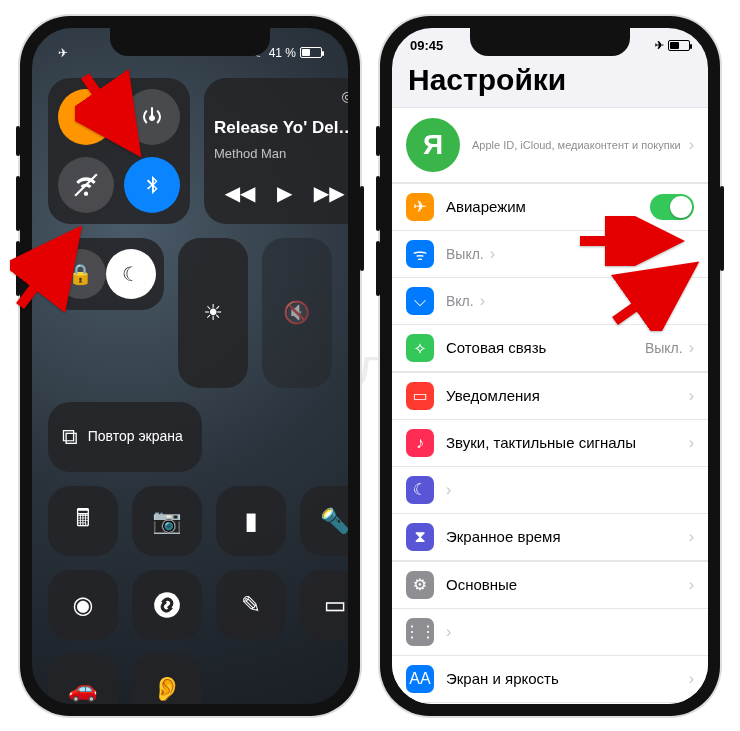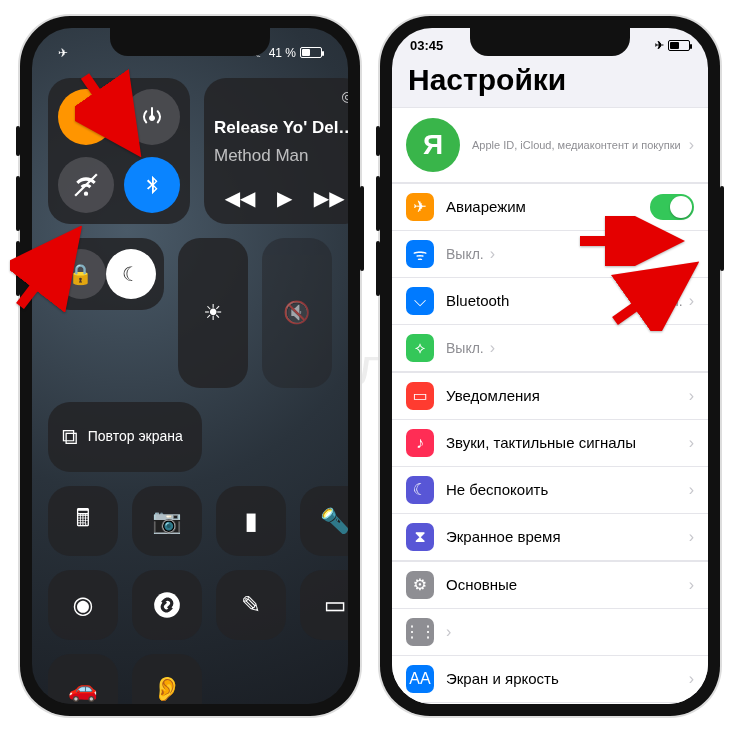--- a/index.html
+++ b/index.html
@@ -64,21 +64,21 @@
     display:flex; align-items:center; justify-content:center;
     background: rgba(80,80,85,.85);
     font-size:22px; color:#fff;
     justify-self:center; align-self:center;
   }
   .circle.orange { background:#ff9500;}
   .circle.blue { background:#0a84ff;}
   .media { height:146px; padding:12px 10px; position:relative; display:flex; flex-direction:column; gap:8px;}
   .media .airplay { position:absolute; top:10px; right:12px; font-size:14px; opacity:.8;}
   .media .title { font-size:17px; font-weight:700; white-space:nowrap; overflow:hidden; text-overflow:ellipsis;margin-top:28px;}
-  .media .artist { font-size:17px; opacity:.7;}
+  .media .artist { font-size:13px; opacity:.7;}
   .media .controls { display:flex; justify-content:space-around; align-items:center; margin-top:12px; font-size:20px;}
   .lockdnd { height:72px; display:flex; align-items:center; justify-content:space-around; padding:0 8px;}
   .lockdnd .pill { width:50px; height:50px; border-radius:50%; background:rgba(80,80,85,.85); display:flex; align-items:center; justify-content:center; font-size:20px;}
   .lockdnd .pill.white { background:#fff; color:#333;}
   .vert { width:70px; height:150px; border-radius:22px; background:rgba(35,35,38,.85); display:flex; align-items:center; justify-content:center; font-size:22px;}
   .cc-tile { width:70px; height:70px; border-radius:22px; background:rgba(35,35,38,.85); display:flex; align-items:center; justify-content:center; font-size:24px; color:#fff;}
   .cc-tile.wide { width:154px; flex-direction:row; gap:10px; font-size:14px; justify-content:flex-start; padding-left:14px;}
   .cc-tile.wide .ico { font-size:22px;}
   .cc-grid { display:grid; grid-template-columns:repeat(4,70px); gap:14px; justify-content:space-between;}
   
@@ -242,21 +242,21 @@
 
 <div class="phone">
   <div class="side-btn sb-left1"></div>
     <div class="side-btn sb-left2"></div>
     <div class="side-btn sb-left3"></div>
     <div class="side-btn sb-right"></div>
   <div class="screen">
     <div class="notch"></div>
     <div class="settings">
       <div class="st-status">
-        <span>03:45</span>
+        <span>09:45</span>
         <span class="right">
           <span>✈</span>
           <span class="batt">
               <span class="fill" style="width:45%"></span>
             </span>
         </span>
       </div>
       <div class="st-title">Настройки</div>
 
       <div class="block">
@@ -276,45 +276,44 @@
             <div class="label">Авиарежим</div>
             <div class="toggle"></div>
           </div>
           <div class="row">
             <div class="icon ic-blue">ᯤ</div>
             <span class="val">Выкл.</span>
             <span class="chev">›</span>
           </div>
           <div class="row">
             <div class="icon ic-blue">⌵</div>
-            <div class="label">Bluetooth</div>
             <span class="val">Вкл.</span>
             <span class="chev">›</span>
           </div>
           <div class="row">
             <div class="icon ic-green">⟡</div>
+            <div class="label">Сотовая связь</div>
             <span class="val">Выкл.</span>
             <span class="chev">›</span>
           </div>
         </div>
       <div class="gap"></div>
       <div class="block" id="grp2">
           <div class="row">
             <div class="icon ic-red">▭</div>
             <div class="label">Уведомления</div>
             <span class="chev">›</span>
           </div>
           <div class="row">
             <div class="icon ic-pink">♪</div>
             <div class="label">Звуки, тактильные сигналы</div>
             <span class="chev">›</span>
           </div>
           <div class="row">
             <div class="icon ic-purple">☾</div>
-            <div class="label">Не беспокоить</div>
             <span class="chev">›</span>
           </div>
           <div class="row">
             <div class="icon ic-purple">⧗</div>
             <div class="label">Экранное время</div>
             <span class="chev">›</span>
           </div>
         </div>
       <div class="gap"></div>
       <div class="block" id="grp3">

